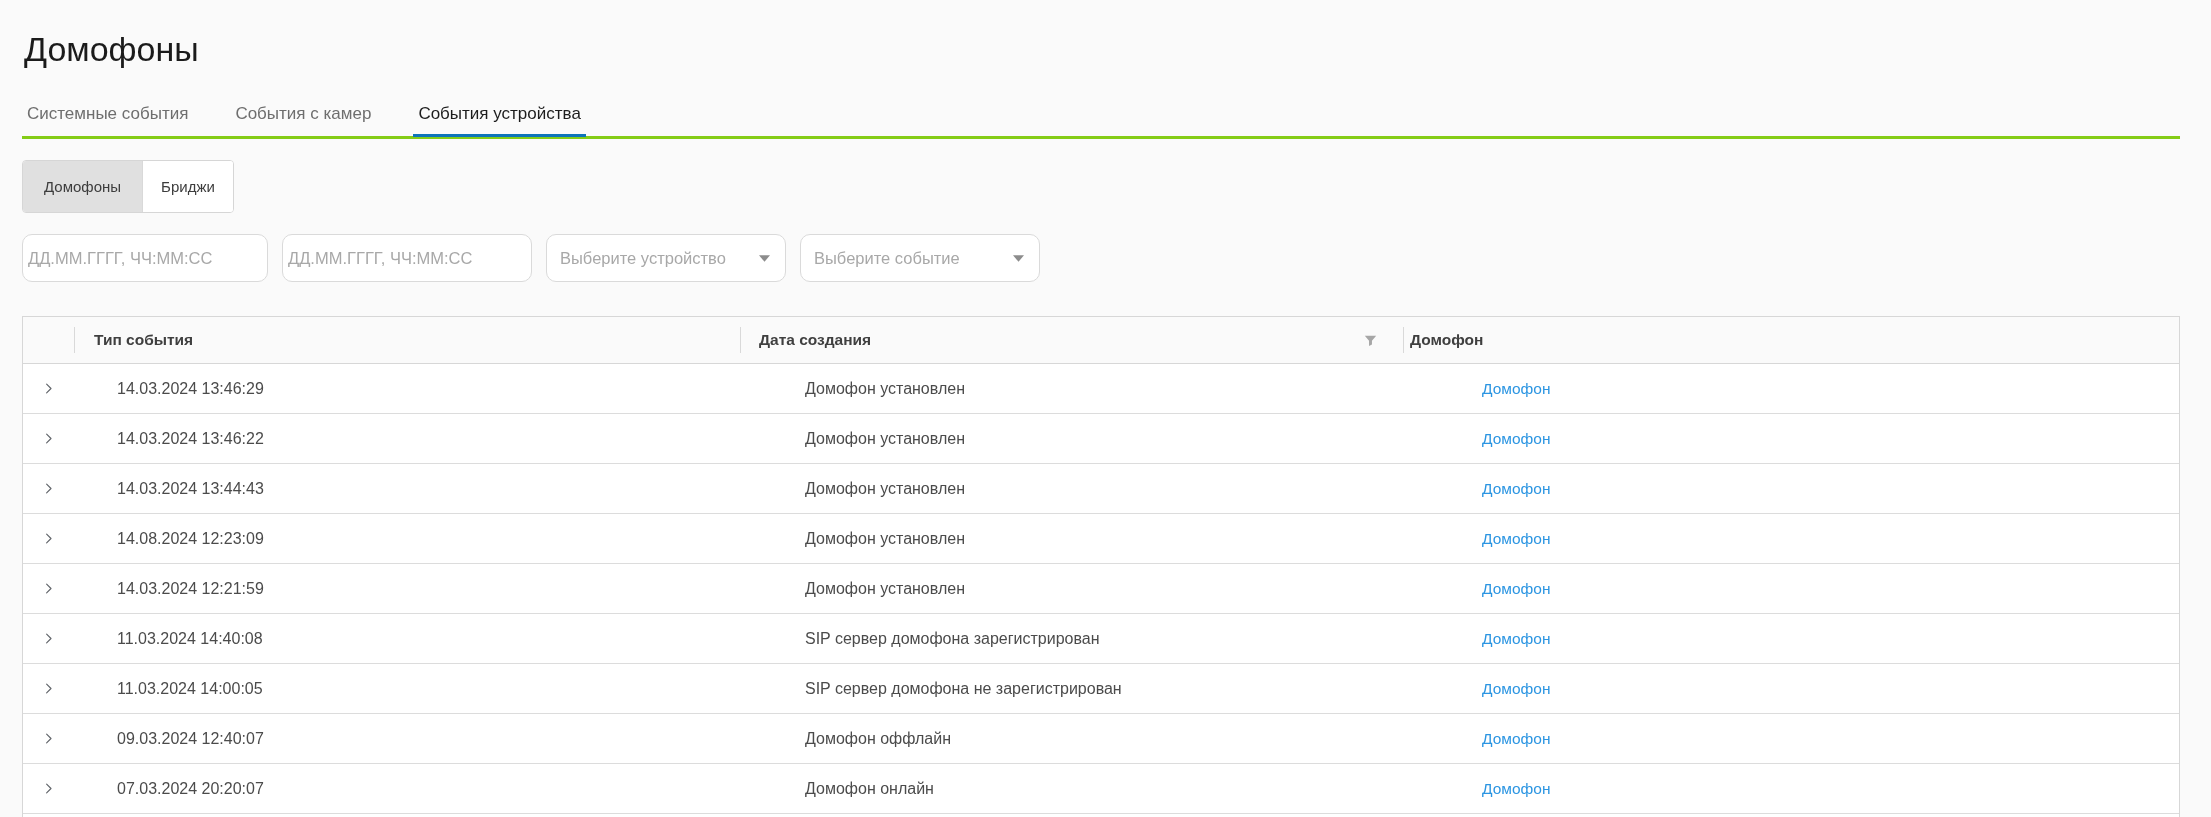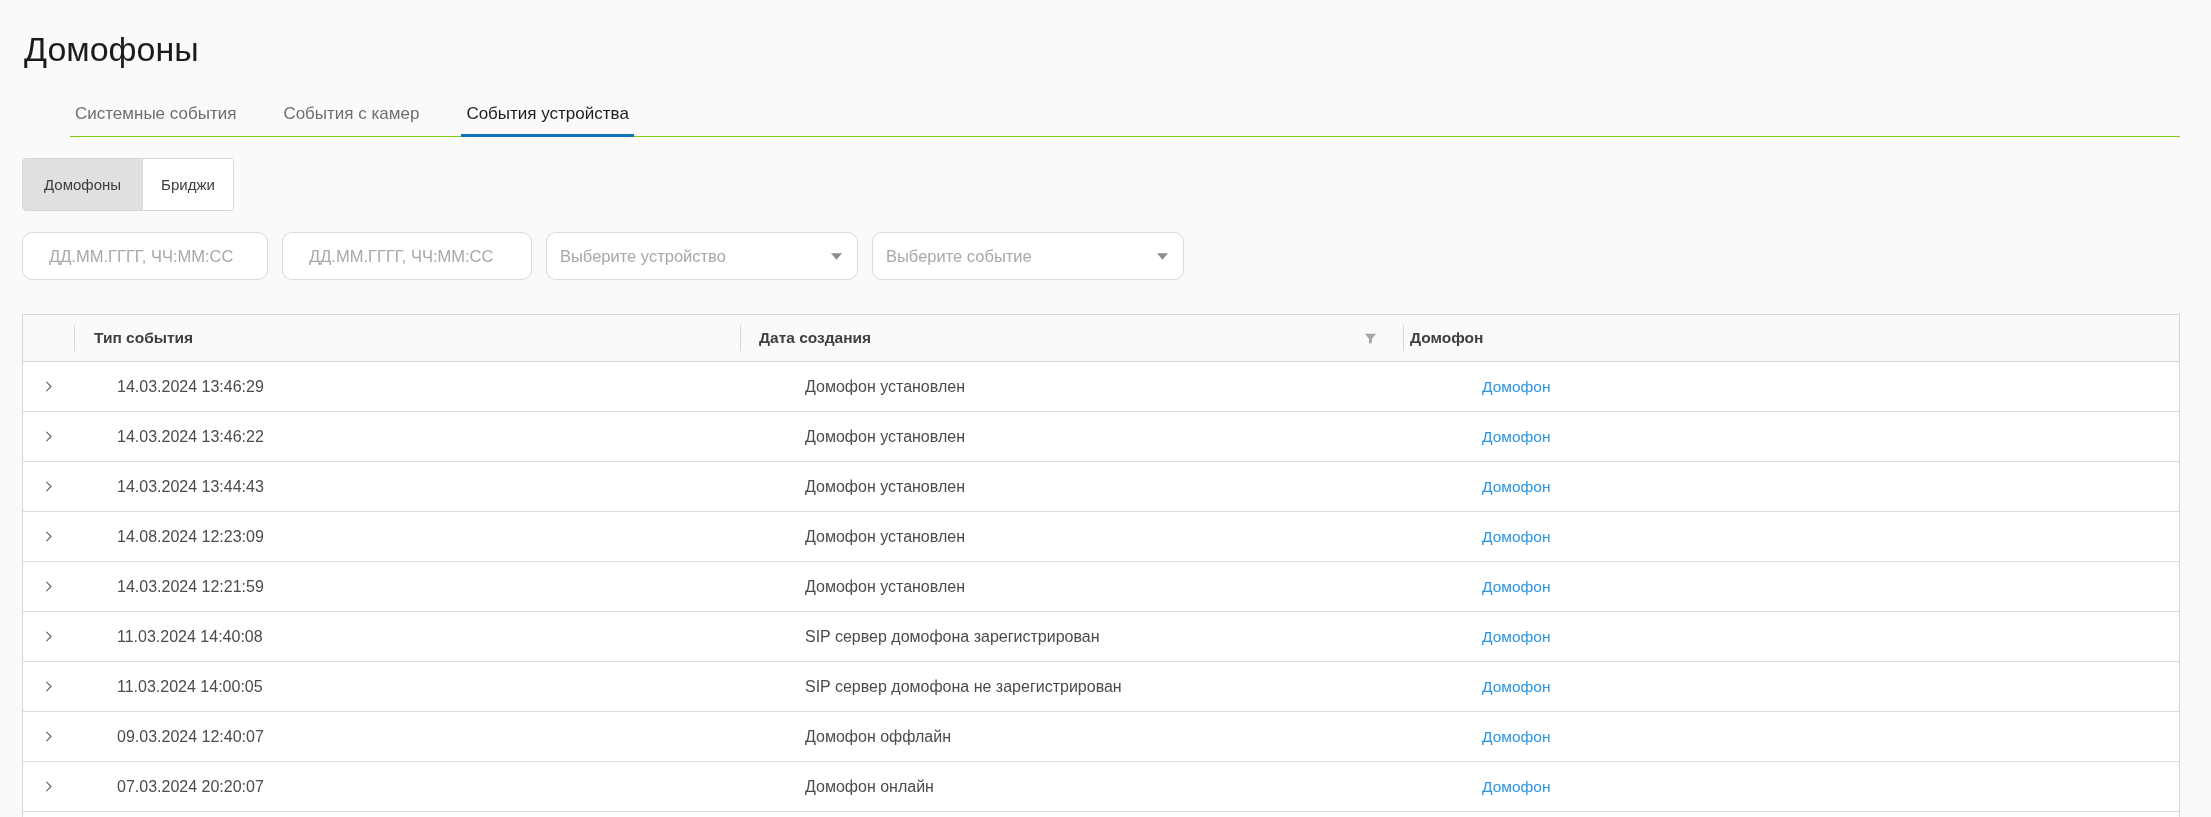--- a/index.html
+++ b/index.html
@@ -12,21 +12,21 @@
   }
   .page { margin-left: 22px; width: 2158px; }
 
   
   .page-title {
     margin: 30px 0 0 2px;
     font-size: 34px; font-weight: 400; line-height: 38px; color: #1b1b1b;
   }
 
   
-  .tabs { display: flex; margin-top: 36px; border-bottom: 1px solid #84cc16; margin-left: 48px; }
+  .tabs { display: flex; margin-top: 36px; border-bottom: 3px solid #84cc16; }
   .tab {
     position: relative; font-size: 17px; line-height: 20px;
     color: #6e6e6e; padding: 0 5px 12px 5px; margin-right: 37px; cursor: pointer;
     white-space: nowrap;
   }
   .tab.active { color: #1d1d1d; }
   .tab.active::after {
     content: ""; position: absolute; left: 0; right: 0; bottom: -1px; height: 3px;
     background: #0d74b8;
   }
@@ -42,28 +42,28 @@
     font-size: 15px; color: #3d3d3d; padding: 16px 21px; white-space: nowrap;
   }
   .toggle + .toggle { border-left: 1px solid #d9d9d9; padding: 0 18px; }
   .toggle.active { background: #e0e0e0; }
 
   
   .filters { display: flex; gap: 14px; margin-top: 21px; }
   .date-input {
     width: 246px; height: 48px; background: #fff;
     border: 1px solid #dadada; border-radius: 10px;
-    padding: 0 10px 0 26px; outline: none;
+    padding: 0 10px 0 5px; outline: none;
     font-family: "Liberation Sans", sans-serif;
     font-size: 16.5px; color: #333;
   }
   .date-input::placeholder { color: #a8a8a8; opacity: 1; }
   .date-input.to { width: 250px; }
   .select {
-    width: 312px; height: 48px; background: #fff;
+    width: 240px; height: 48px; background: #fff;
     border: 1px solid #dadada; border-radius: 10px;
     display: flex; align-items: center; justify-content: space-between;
     padding: 0 15px 0 13px; cursor: pointer;
   }
   .select-placeholder { font-size: 16.5px; color: #a8a8a8; white-space: nowrap; overflow: hidden; }
   .caret { display: flex; align-items: center; }
 
   
   .table {
     margin-top: 34px; width: 2158px; background: #fff;

